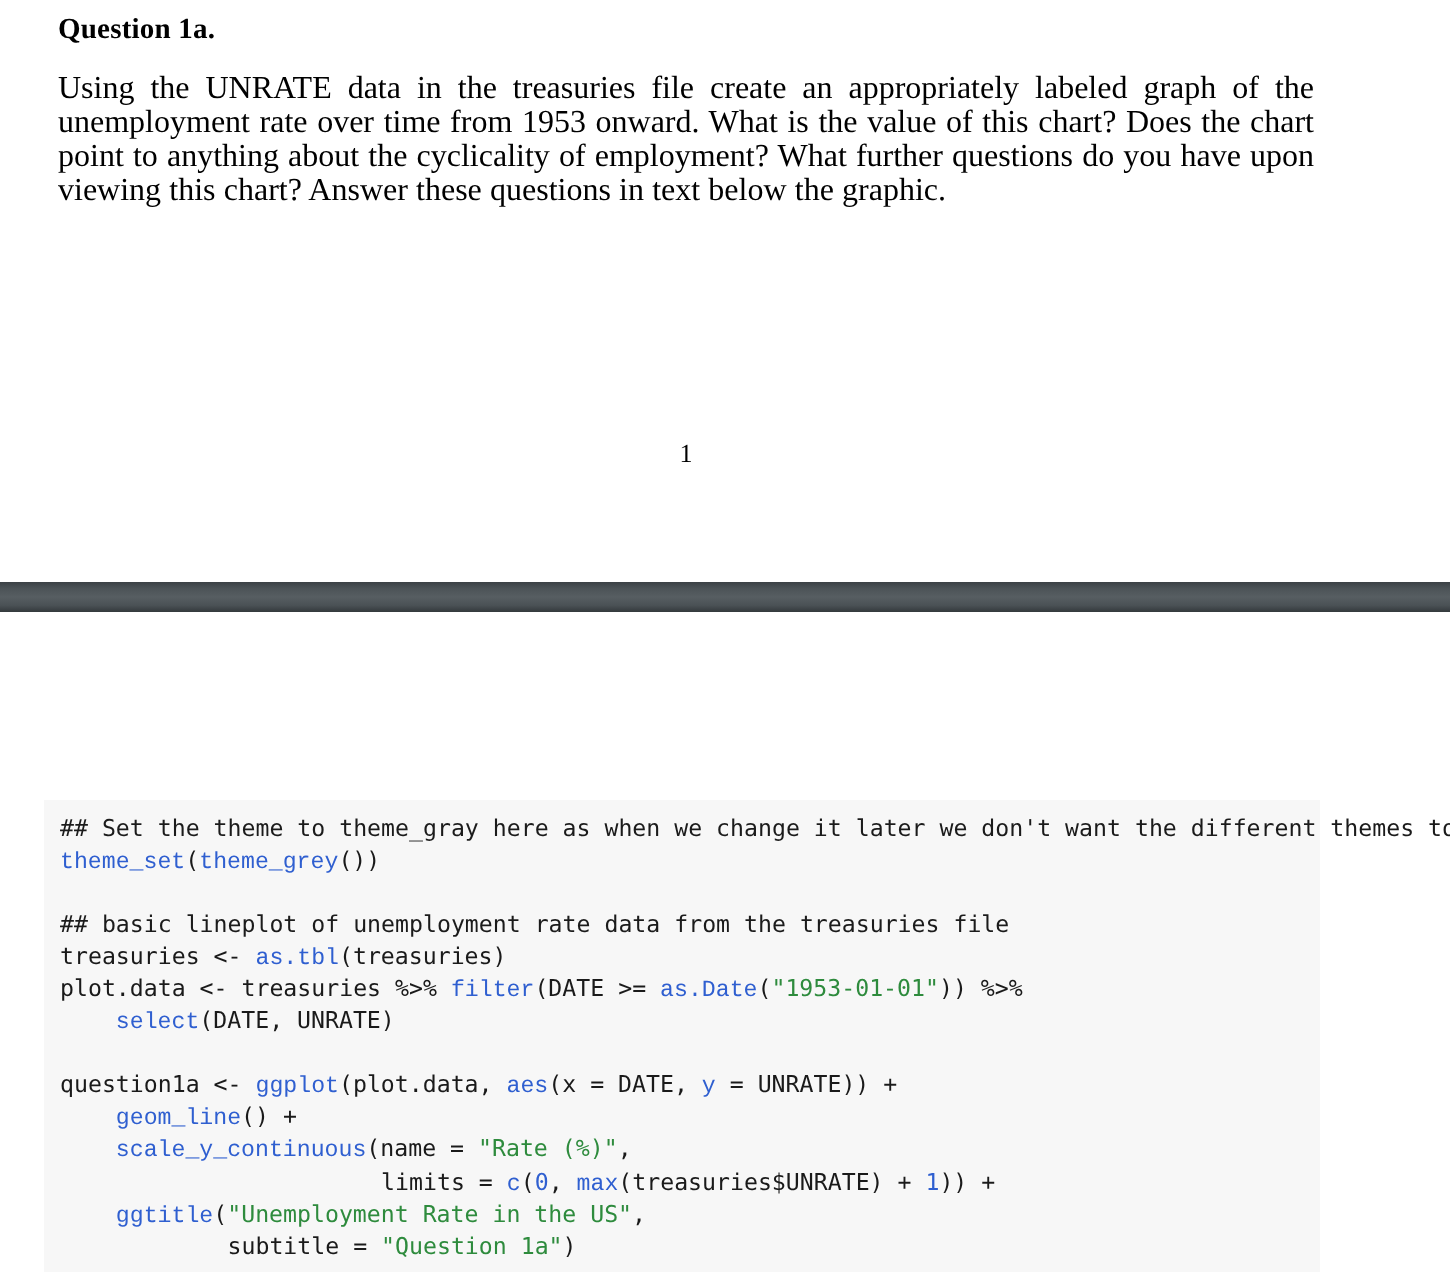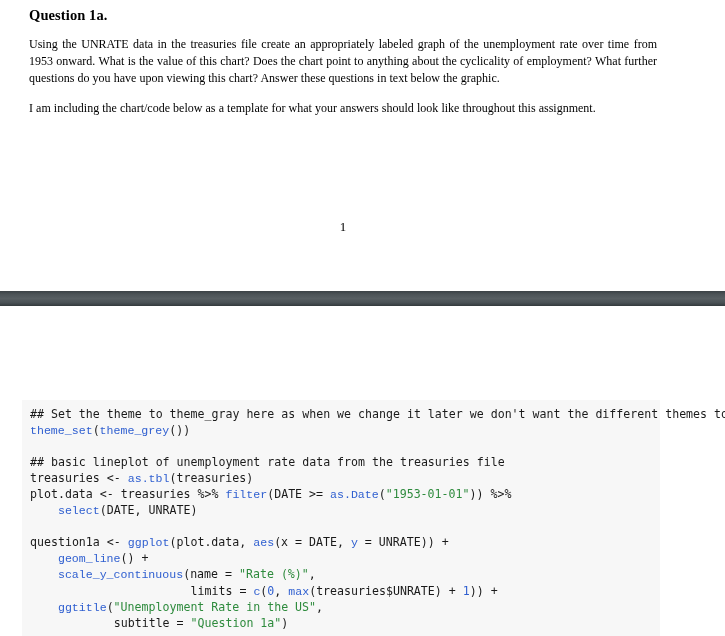--- a/index.html
+++ b/index.html
@@ -38,21 +38,21 @@
     font-family: "Liberation Serif", "DejaVu Serif", serif;
     font-weight: bold;
     font-size: 14.5px;
     line-height: 1.25;
     margin: 0 0 12px 0;
     letter-spacing: 0.1px;
   }
 
   .doc-para {
     font-family: "Liberation Serif", "DejaVu Serif", serif;
-    font-size: 12px;
+    font-size: 16px;
     line-height: 17px;
     margin: 0 0 13px 0;
     text-align: justify;
     text-justify: inter-word;
     word-spacing: 0.1px;
   }
   .doc-para:last-child { margin-bottom: 0; }
 
   .page-number {
     position: absolute;
@@ -126,21 +126,20 @@
   .tok-num     { color: #2f5fd0; }
   .tok-plain   { color: #1a1a1a; }
 </style>
 </head>
 <body>
 
 <div id="page-one">
   <div class="prose-wrap">
     <h1 class="doc-heading">Question 1a.</h1>
     <p class="doc-para">Using the UNRATE data in the treasuries file create an appropriately labeled graph of the unemployment rate over time from 1953 onward. What is the value of this chart? Does the chart point to anything about the cyclicality of employment? What further questions do you have upon viewing this chart? Answer these questions in text below the graphic.</p>
-    <p class="doc-para">I am including the chart/code below as a template for what your answers should look like throughout this assignment.</p>
   </div>
   <div class="page-number">1</div>
 </div>
 
 <div id="page-break"></div>
 
 <div id="page-two">
   <div class="code-block">
     <pre id="code-pre"><span class="code-line"><span class="tok-comment">## Set the theme to theme_gray here as when we change it later we don't want the different themes to</span></span><span class="code-line"><span class="tok-fn">theme_set</span><span class="tok-plain">(</span><span class="tok-fn">theme_grey</span><span class="tok-plain">())</span></span><span class="code-line">&nbsp;</span><span class="code-line"><span class="tok-comment">## basic lineplot of unemployment rate data from the treasuries file</span></span><span class="code-line"><span class="tok-plain">treasuries &lt;- </span><span class="tok-fn">as.tbl</span><span class="tok-plain">(treasuries)</span></span><span class="code-line"><span class="tok-plain">plot.data &lt;- treasuries %&gt;% </span><span class="tok-fn">filter</span><span class="tok-plain">(DATE &gt;= </span><span class="tok-fn">as.Date</span><span class="tok-plain">(</span><span class="tok-str">"1953-01-01"</span><span class="tok-plain">)) %&gt;%</span></span><span class="code-line"><span class="tok-plain">    </span><span class="tok-fn">select</span><span class="tok-plain">(DATE, UNRATE)</span></span><span class="code-line">&nbsp;</span><span class="code-line"><span class="tok-plain">question1a &lt;- </span><span class="tok-fn">ggplot</span><span class="tok-plain">(plot.data, </span><span class="tok-fn">aes</span><span class="tok-plain">(x = DATE, </span><span class="tok-fn">y</span><span class="tok-plain"> = UNRATE)) +</span></span><span class="code-line"><span class="tok-plain">    </span><span class="tok-fn">geom_line</span><span class="tok-plain">() +</span></span><span class="code-line"><span class="tok-plain">    </span><span class="tok-fn">scale_y_continuous</span><span class="tok-plain">(name = </span><span class="tok-str">"Rate (%)"</span><span class="tok-plain">,</span></span><span class="code-line"><span class="tok-plain">                       limits = </span><span class="tok-fn">c</span><span class="tok-plain">(</span><span class="tok-num">0</span><span class="tok-plain">, </span><span class="tok-fn">max</span><span class="tok-plain">(treasuries$UNRATE) + </span><span class="tok-num">1</span><span class="tok-plain">)) +</span></span><span class="code-line"><span class="tok-plain">    </span><span class="tok-fn">ggtitle</span><span class="tok-plain">(</span><span class="tok-str">"Unemployment Rate in the US"</span><span class="tok-plain">,</span></span><span class="code-line"><span class="tok-plain">            subtitle = </span><span class="tok-str">"Question 1a"</span><span class="tok-plain">)</span></span></pre>
   </div>

